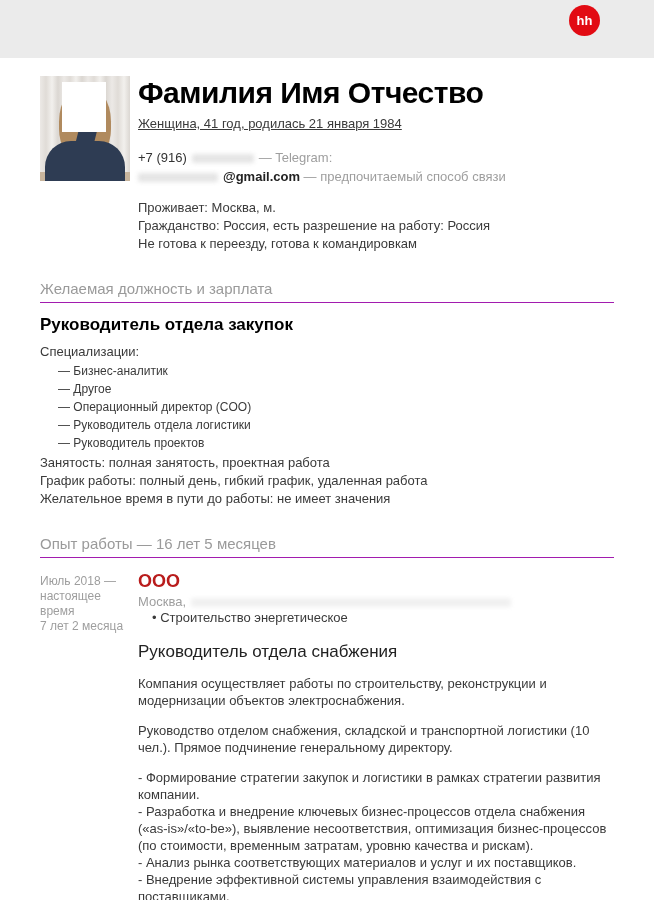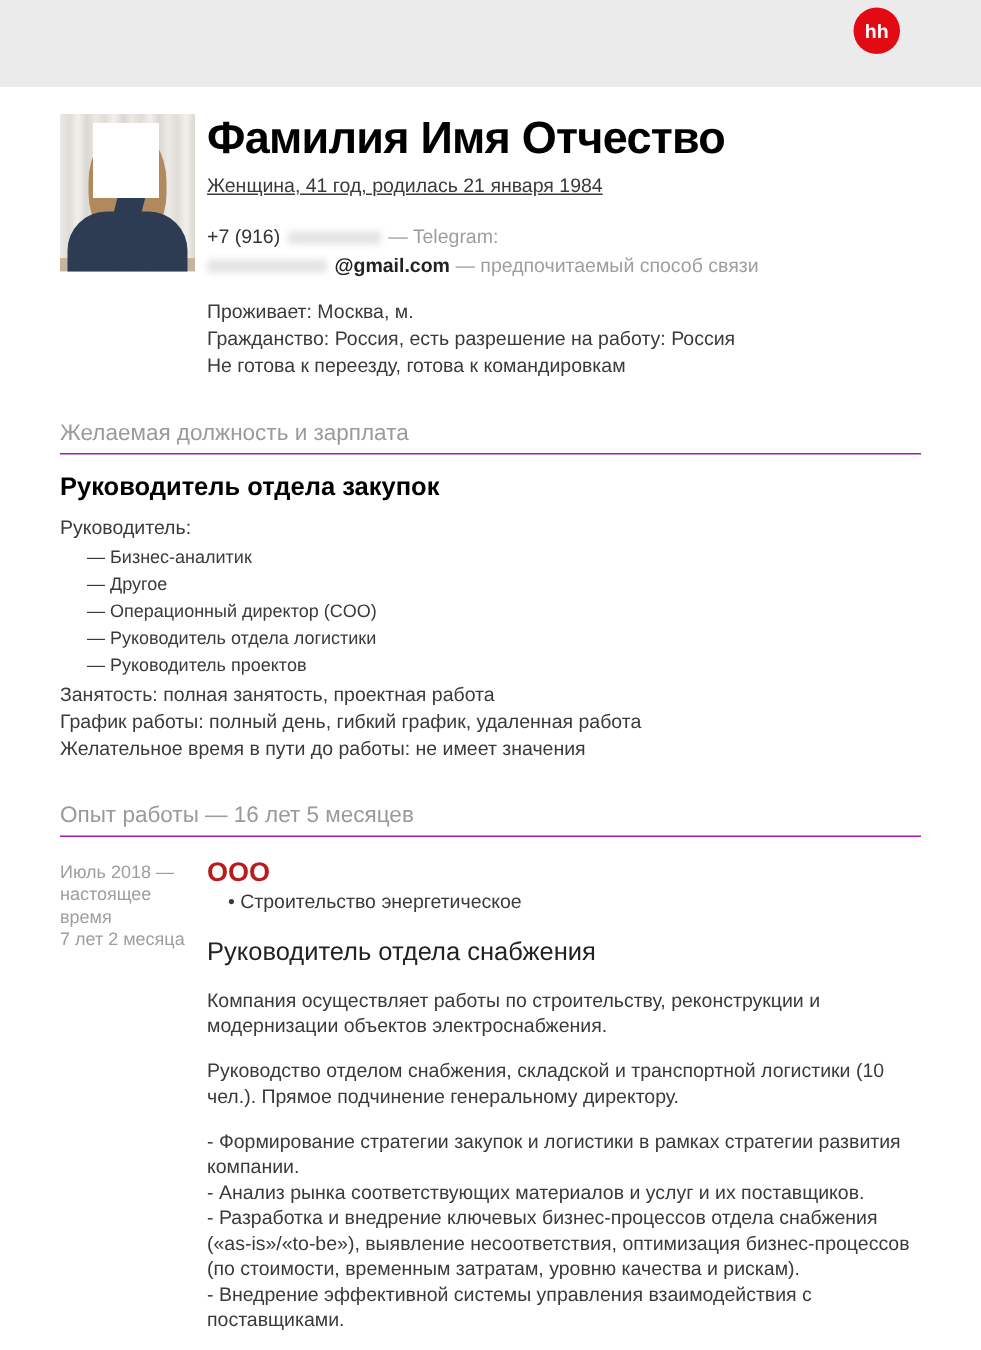--- a/index.html
+++ b/index.html
@@ -122,21 +122,21 @@
         <div class="residence-block">
           <div>Проживает: Москва, м.</div>
           <div>Гражданство: Россия, есть разрешение на работу: Россия</div>
           <div>Не готова к переезду, готова к командировкам</div>
         </div>
       </div>
     </div>
 
     <div class="section-title">Желаемая должность и зарплата</div>
     <h2>Руководитель отдела закупок</h2>
-    <div class="label-13">Руководитель:</div>
+    <div class="label-13">Специализации:</div>
     <div class="spec-list">
         <div class="line">Бизнес-аналитик</div>
         <div class="line">Другое</div>
         <div class="line">Операционный директор (COO)</div>
         <div class="line">Руководитель отдела логистики</div>
         <div class="line">Руководитель проектов</div>
       </div>
     <div class="cond-line">Занятость: полная занятость, проектная работа</div>
     <div class="cond-line">График работы: полный день, гибкий график, удаленная работа</div>
     <div class="cond-line">Желательное время в пути до работы: не имеет значения</div>
@@ -144,33 +144,36 @@
     <div class="section-title">Опыт работы — 16 лет 5 месяцев</div>
 
     <div class="exp-row">
       <div class="exp-dates">
           <div class="line">Июль 2018 —</div>
           <div class="line">настоящее время</div>
           <div class="line">7 лет 2 месяца</div>
         </div>
       <div class="exp-main">
         <div class="company">ООО</div>
+        <div class="location">
+          <span>Москва,</span><span class="redact faint"></span>
+        </div>
         <div class="industry-sub">Строительство энергетическое</div>
         <div class="position-title">Руководитель отдела снабжения</div>
         <div class="desc">
           <div class="desc-block">
               <div class="line">Компания осуществляет работы по строительству, реконструкции и модернизации объектов электроснабжения.</div>
             </div>
           <div class="desc-block">
               <div class="line">Руководство отделом снабжения, складской и транспортной логистики (10 чел.). Прямое подчинение генеральному директору.</div>
             </div>
           <div class="desc-block">
               <div class="line">- Формирование стратегии закупок и логистики в рамках стратегии развития компании.</div>
+              <div class="line">- Разработка и внедрение ключевых бизнес-процессов отдела снабжения («as-is»/«to-be»), выявление несоответствия, оптимизация бизнес-процессов (по стоимости, временным затратам, уровню качества и рискам).</div>
               <div class="line">- Анализ рынка соответствующих материалов и услуг и их поставщиков.</div>
-              <div class="line">- Разработка и внедрение ключевых бизнес-процессов отдела снабжения («as-is»/«to-be»), выявление несоответствия, оптимизация бизнес-процессов (по стоимости, временным затратам, уровню качества и рискам).</div>
               <div class="line">- Внедрение эффективной системы управления взаимодействия с поставщиками.</div>
             </div>
 
         </div>
       </div>
     </div>
 
   </div>
 </div>
 

